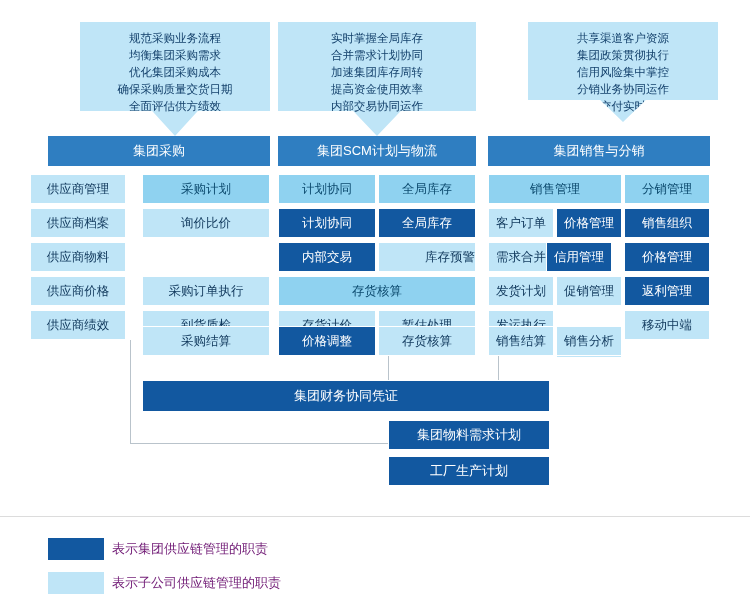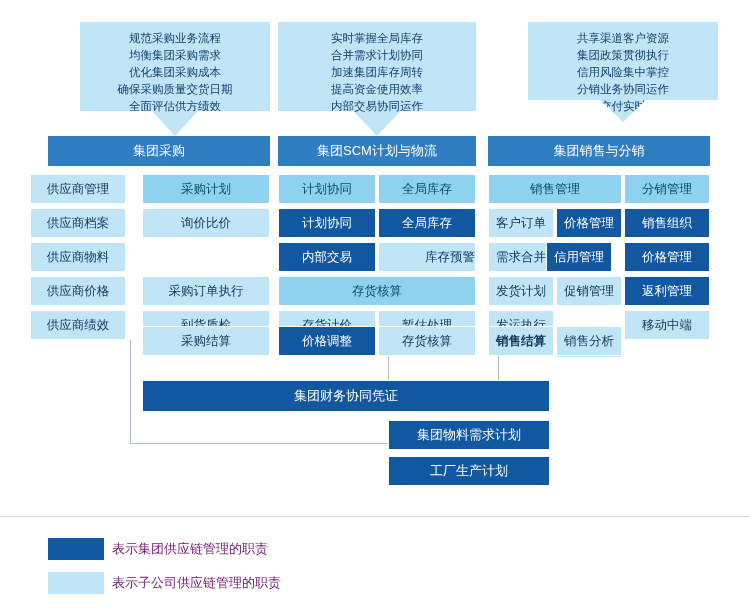--- a/index.html
+++ b/index.html
@@ -245,21 +245,21 @@
   <div class="box light" style="left:488px; top:310px; width:66px; height:30px;">
     <span>发运执行</span>
   </div>
   <div class="box light" style="left:556px; top:328px; width:66px; height:30px;">
     <span>销售费用</span>
   </div>
   <div class="box light" style="left:624px; top:310px; width:86px; height:30px;">
     <span>移动中端</span>
   </div>
 
-  <div class="box light" style="left:488px; top:326px; width:66px; height:30px;font-weight:bold;">
+  <div class="box light" style="left:488px; top:326px; width:66px; height:30px;">
     <span>销售结算</span>
   </div>
   <div class="box light" style="left:556px; top:326px; width:66px; height:30px;">
     <span>销售分析</span>
   </div>
 
   <div class="line-v" style="left:130px; top:380px; width:1px; height:64px;"></div>
   <div class="line-h" style="left:130px; top:443px; width:258px; height:1px;"></div>
   <div class="line-v" style="left:130px; top:340px; width:1px; height:42px;"></div>
   <div class="line-v" style="left:388px; top:356px; width:1px; height:24px;"></div>

